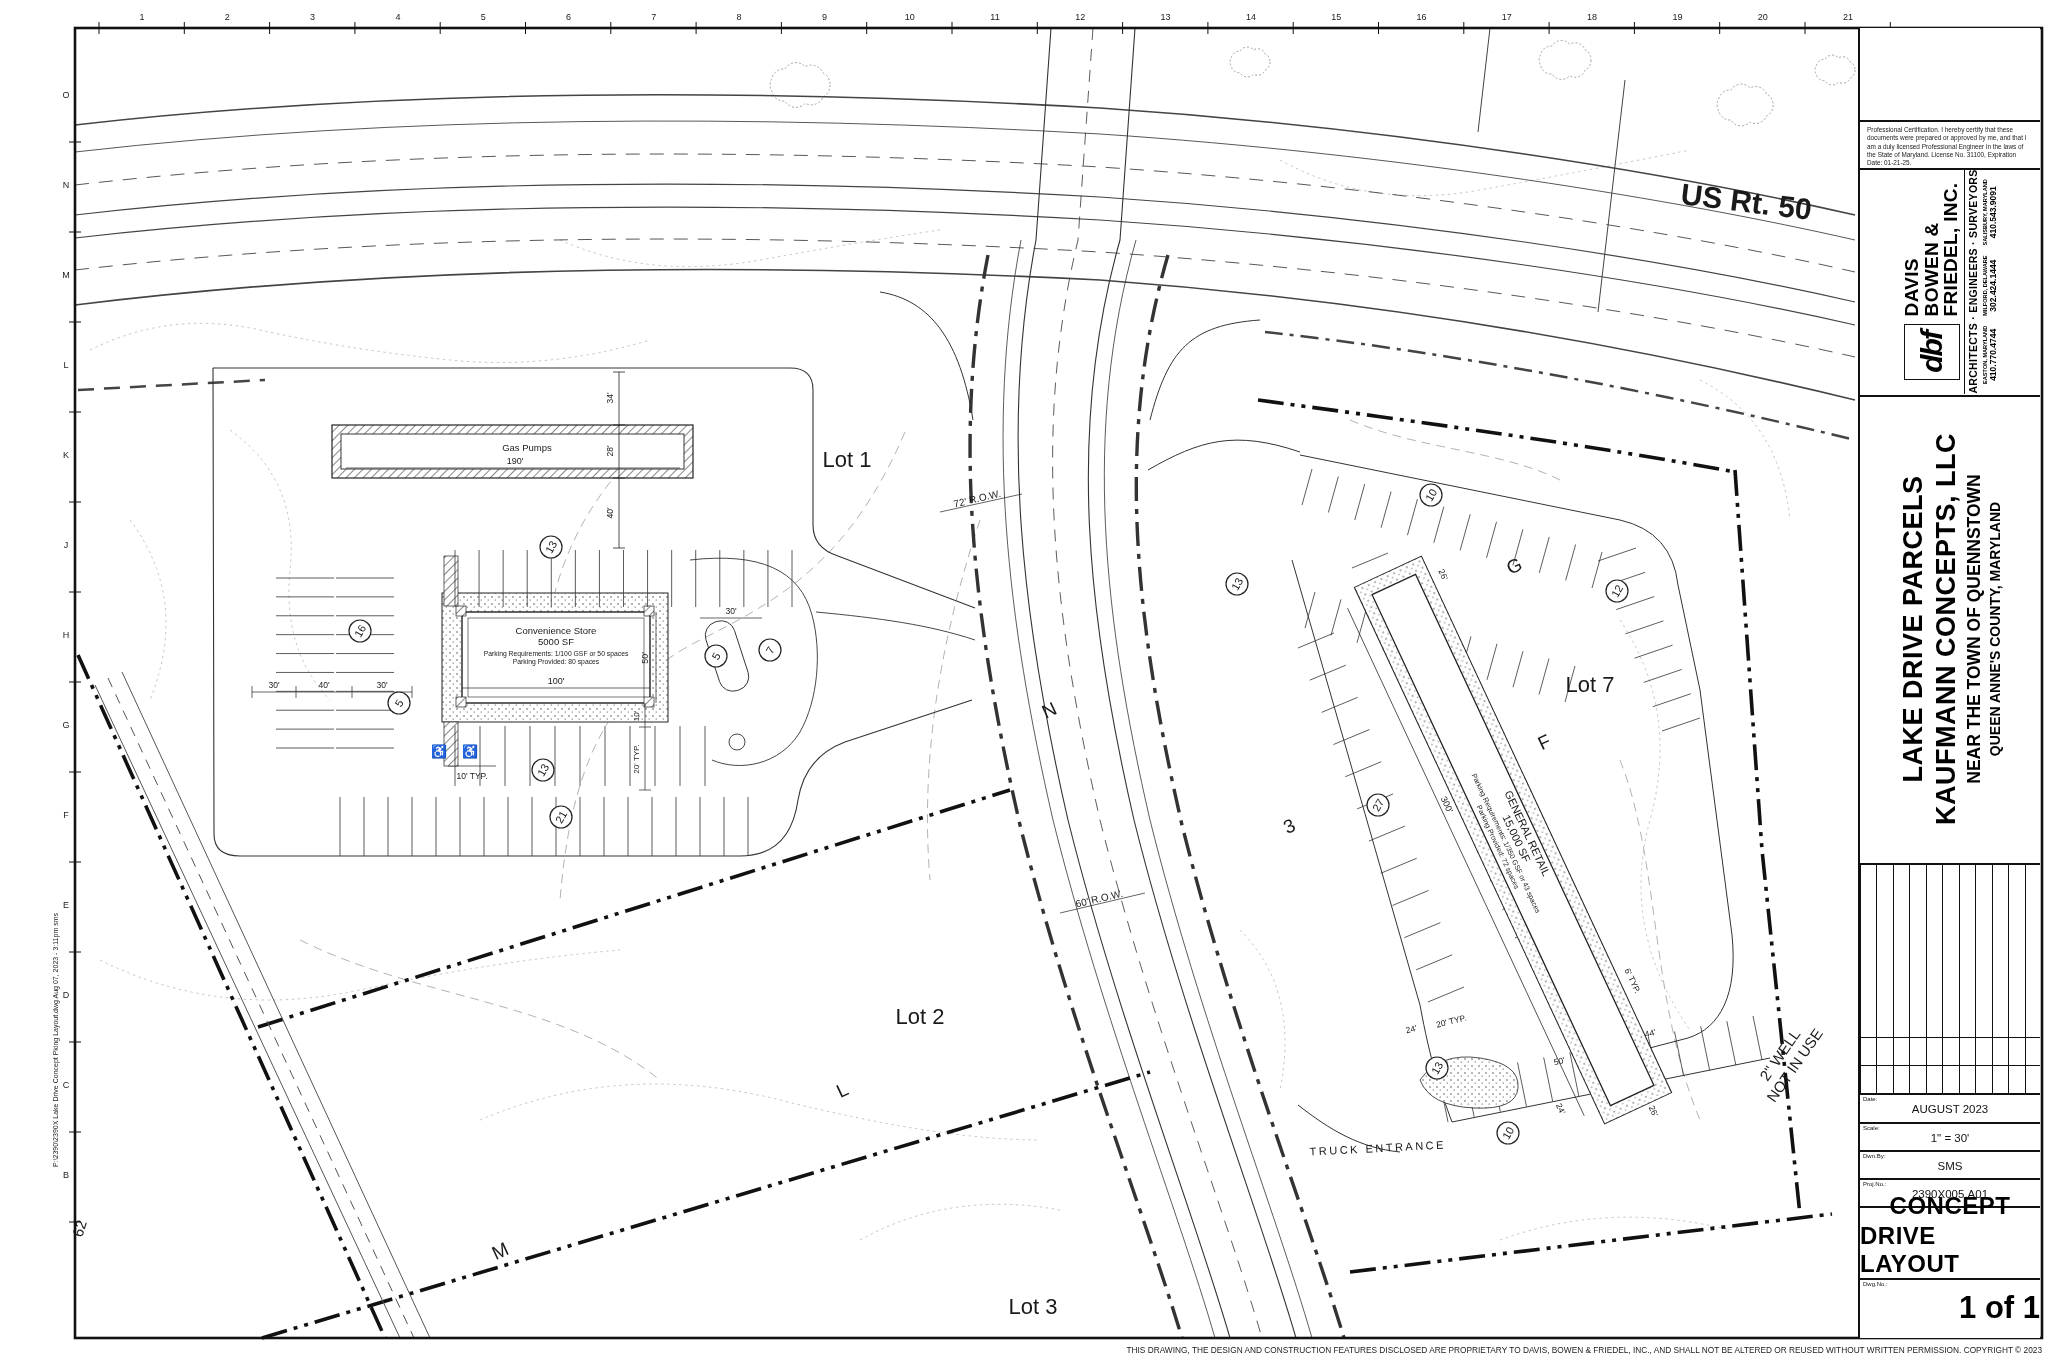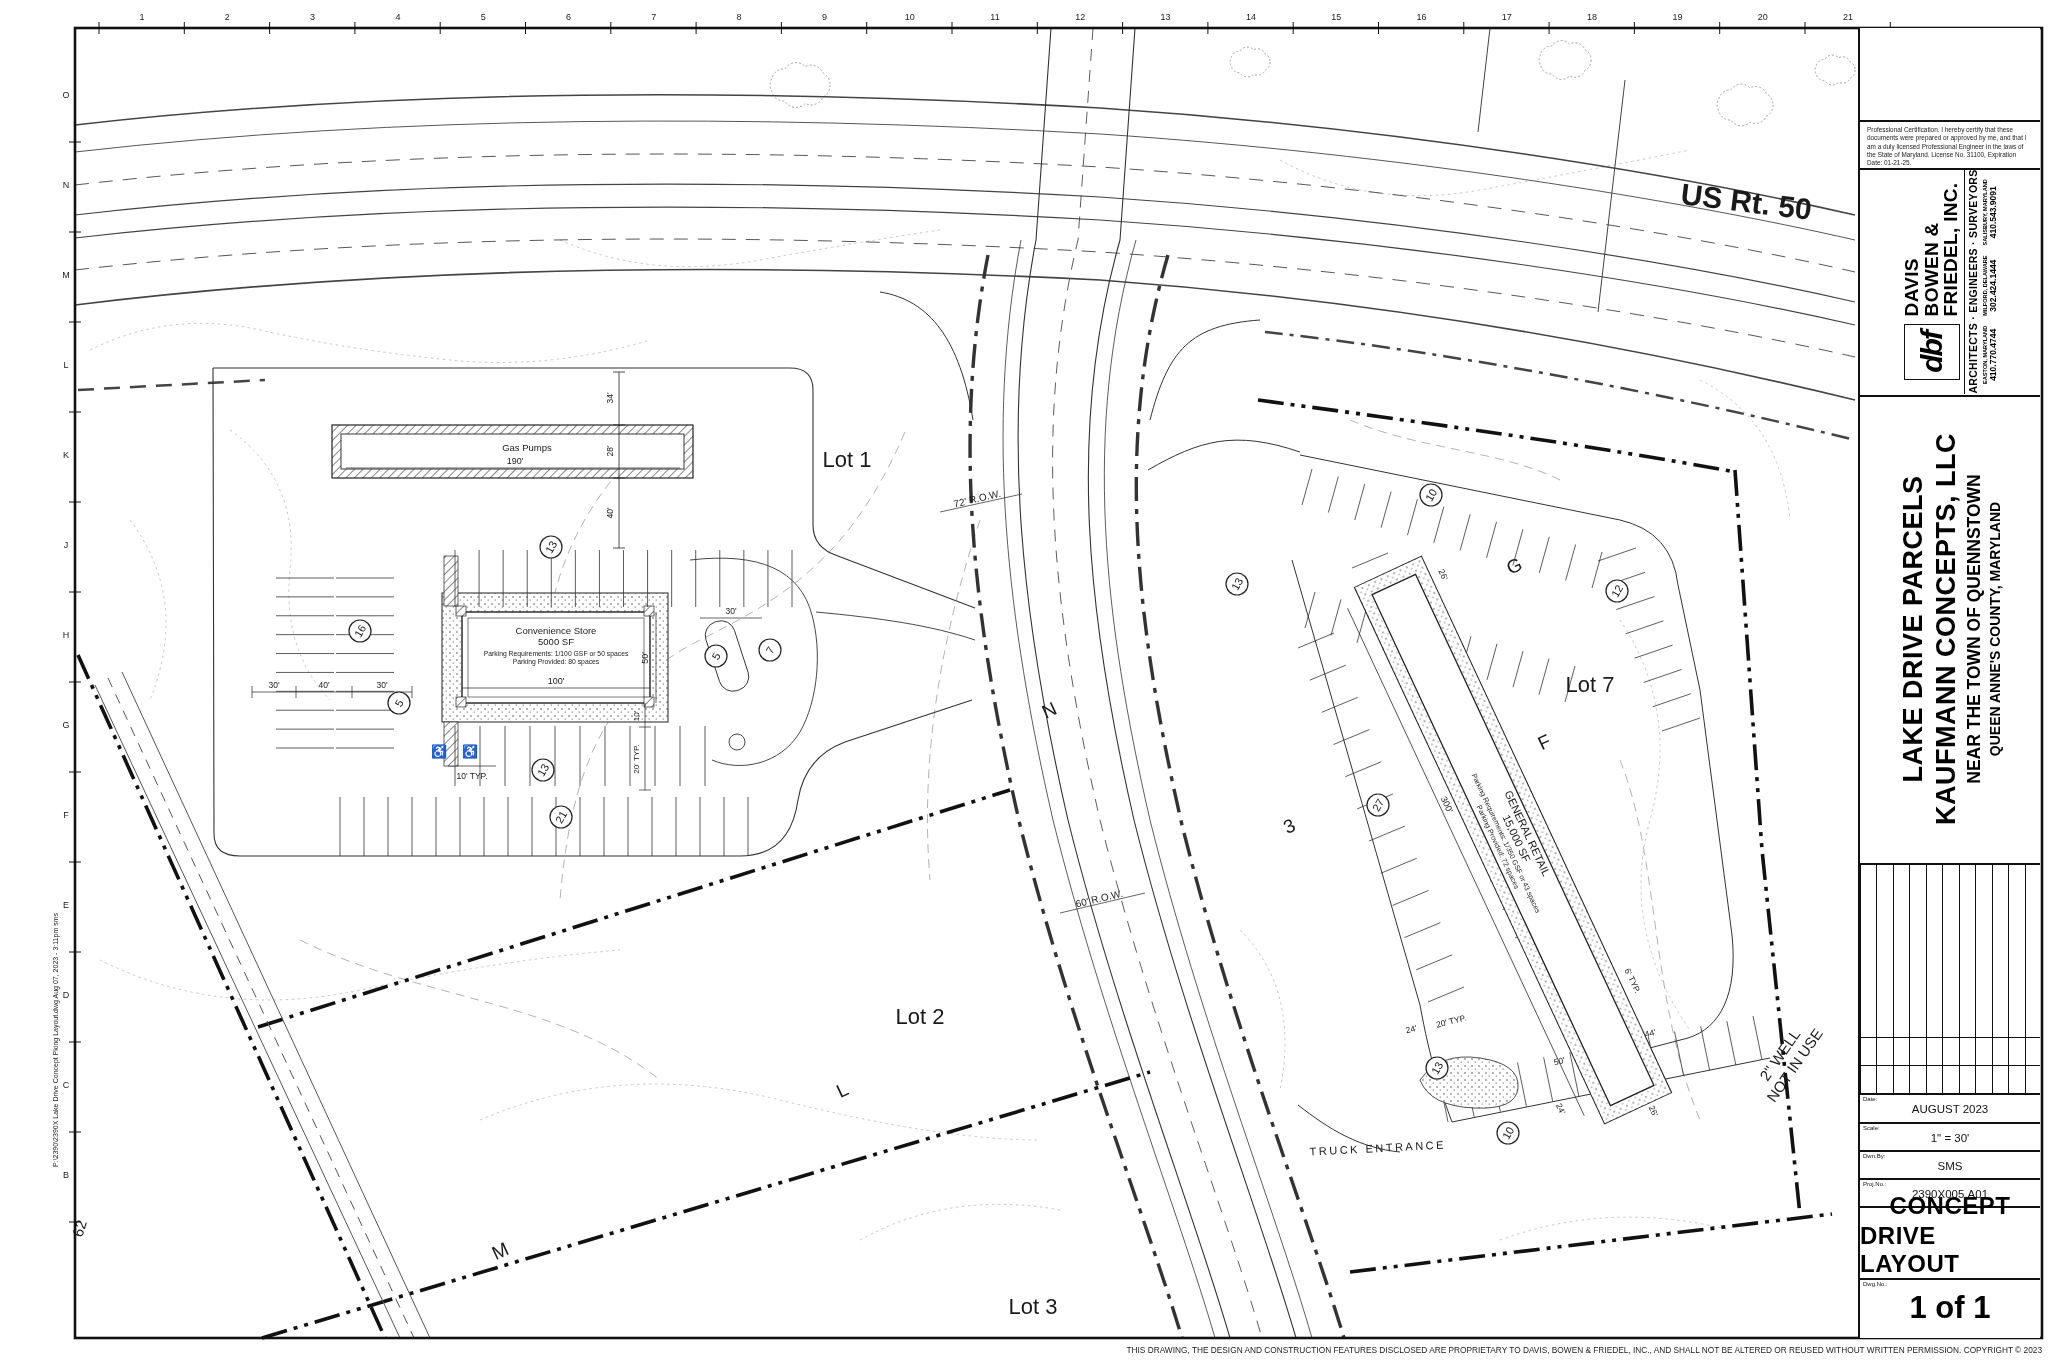--- a/index.html
+++ b/index.html
@@ -21,21 +21,21 @@
   .offices{display:flex;gap:10px;justify-content:center;}
   .office{text-align:center;}
   .ocity{font-size:5.6px;font-weight:bold;}
   .ophone{font-size:8.5px;font-weight:bold;}
   .grid3{position:absolute;left:0;width:100%;box-sizing:border-box;
     background-image:repeating-linear-gradient(90deg,#111 0,#111 1px,transparent 1px,transparent 16.45px);}
   .fieldrow{position:absolute;left:0;width:100%;box-sizing:border-box;border-top:2px solid #111;}
   .flabel{position:absolute;left:3px;top:1px;font-size:6px;color:#111;}
   .fval{position:absolute;left:0;right:0;top:8px;text-align:center;font-size:11.5px;color:#111;}
   .stitle{display:flex;flex-direction:column;align-items:center;justify-content:flex-end;gap:2px;font-size:24px;font-weight:bold;letter-spacing:.5px;}
-  .dwgno{font-size:31px;font-weight:bold;text-align:center;margin-top:10px;}
+  .dwgno{font-size:31px;font-weight:bold;text-align:right;margin-top:10px;}
 </style>
 </head>
 <body>
 
 <div class="sheet">
 
 <svg width="2048" height="1365" viewBox="0 0 2048 1365">
   <defs>
     <pattern id="stip" width="7" height="7" patternUnits="userSpaceOnUse">
       <rect width="7" height="7" fill="#fff"></rect>

